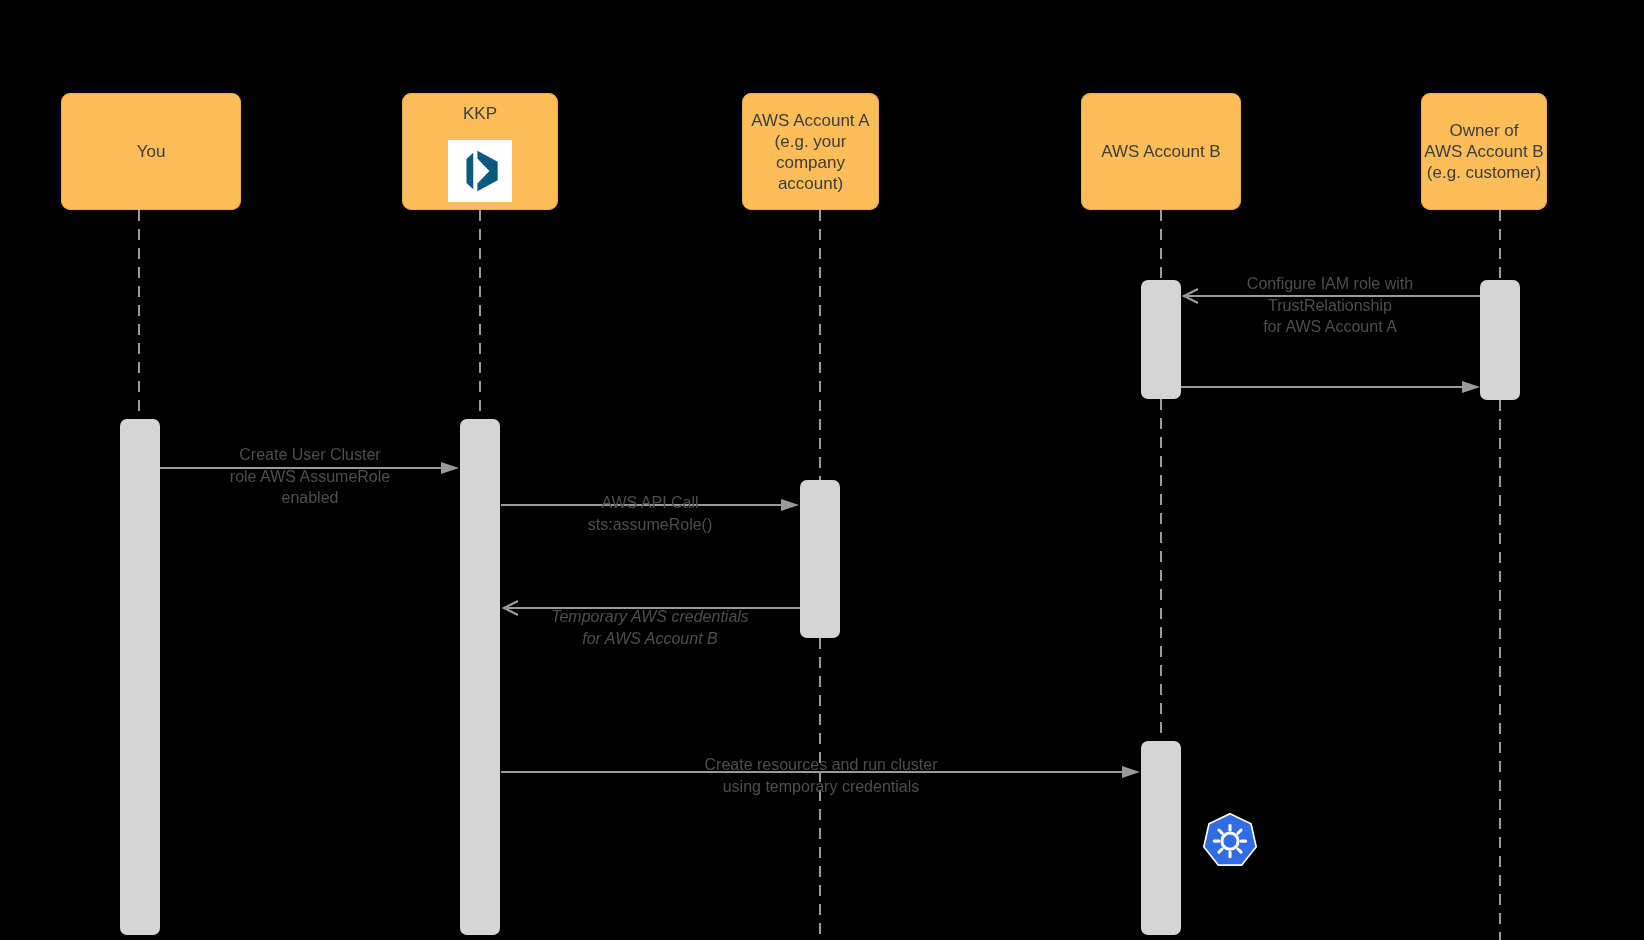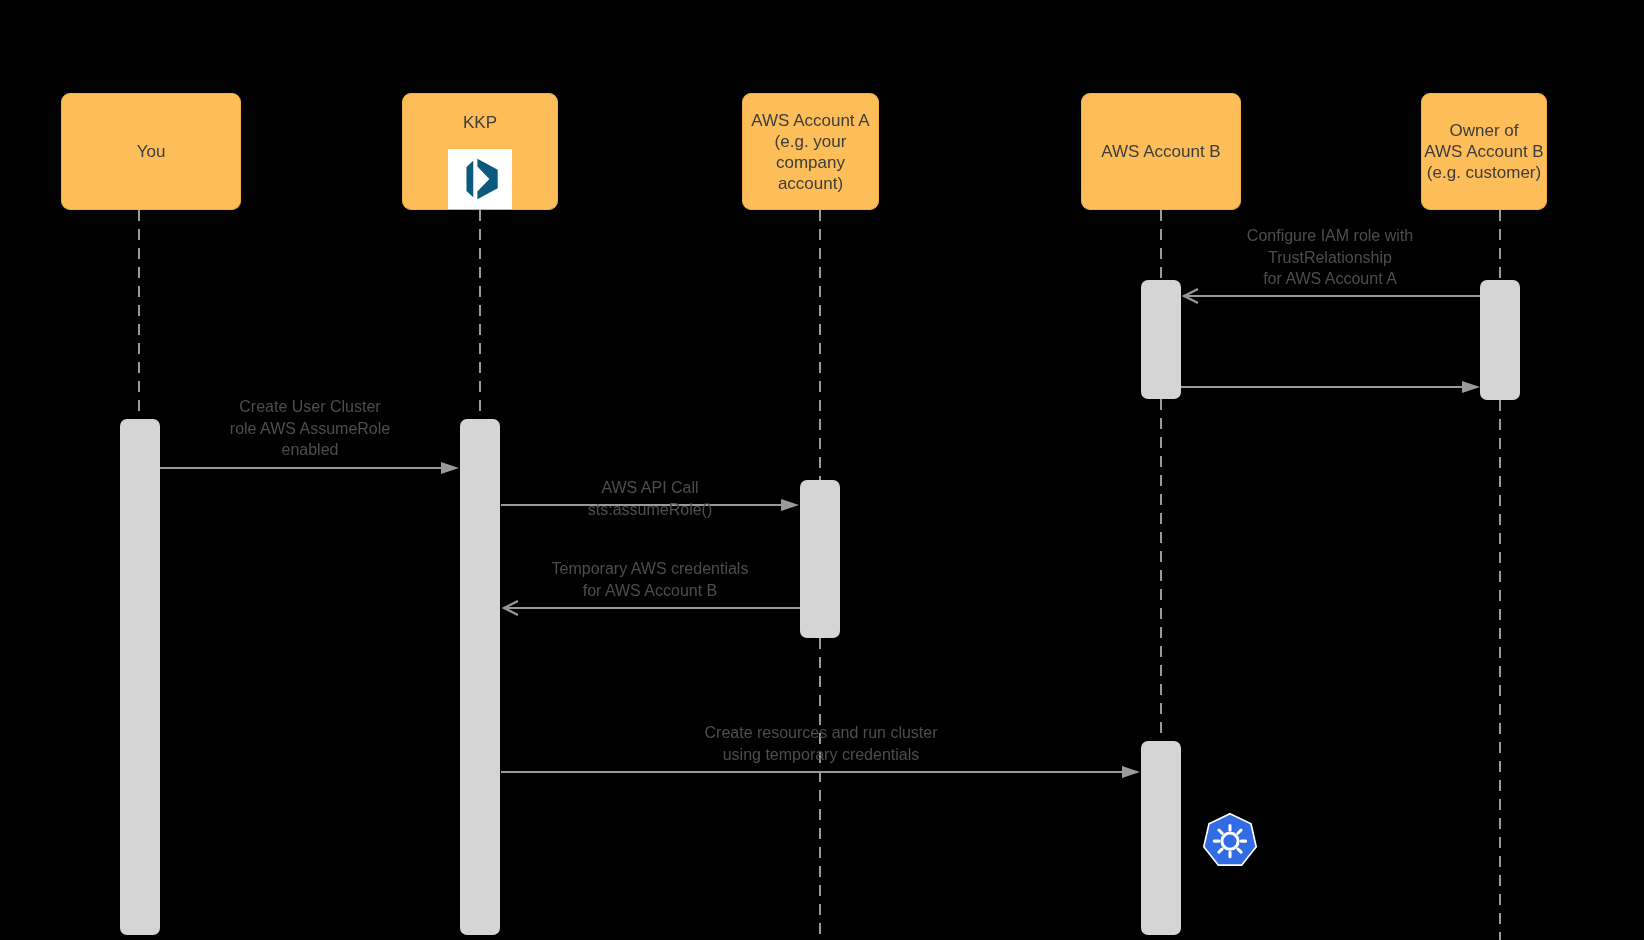--- a/index.html
+++ b/index.html
@@ -11,21 +11,21 @@
   
   .actor{
     position:absolute;top:93px;height:117px;box-sizing:border-box;
     background:var(--actor-fill,#FDBD59);
     border:1px solid var(--actor-border,#F4AC45);
     border-radius:9px;
     display:flex;flex-direction:column;align-items:center;justify-content:center;
     color:var(--actor-text,#3D3D3D);
     font-size:17px;line-height:21px;text-align:center;white-space:pre-line;
   }
-  .actor.kkp{justify-content:flex-start;padding-top:18px;}
+  .actor.kkp{justify-content:flex-start;padding-top:9px;}
   .kkp-logo{
     margin-top:16px;width:64px;height:62px;background:#fff;
     display:flex;align-items:center;justify-content:center;
   }
   .kkp-logo svg{width:52px;height:52px;}
   
   .lifeline{
     position:absolute;width:2px;
     background:repeating-linear-gradient(to bottom,
       var(--line-gray,#9A9A9A) 0 11px, transparent 11px 19px);
@@ -41,23 +41,23 @@
   .arrow .head-right{
     position:absolute;right:0;top:4px;width:0;height:0;
     border-left:18px solid var(--line-gray,#9A9A9A);
     border-top:6px solid transparent;border-bottom:6px solid transparent;
   }
   .arrow svg.head-open{position:absolute;left:0;top:0;}
   
   .msg{
     position:absolute;transform:translateX(-50%);
     color:var(--label-text,#4D4D4D);
-    font-size:16px;line-height:21.5px;text-align:center;white-space:pre-line;
+    font-size:16px;line-height:21.5px;text-align:center;white-space:pre-line;margin-top:48px;
   }
-  .msg.italic{}
+  .msg.italic{font-style:italic;}
   
   .k8s{position:absolute;width:56px;height:58px;}
 </style>
 </head>
 <body>
 
 <div class="stage">
 
   <div class="lifeline" style="left:138px;top:210px;height:210px"></div>
   <div class="lifeline" style="left:479px;top:210px;height:210px"></div>
@@ -138,25 +138,25 @@
     <div class="line" style="left:0;right:12px"></div>
     <div class="head-right"></div>
   </div>
 
   <div class="msg" style="left:1330px;top:225px">Configure IAM role with
 TrustRelationship
 for AWS Account A</div>
   <div class="msg" style="left:310px;top:396px">Create User Cluster
 role AWS AssumeRole
 enabled</div>
-  <div class="msg" style="left:650px;top:477px">AWS API Call
+  <div class="msg" style="left:650px;top:444px">AWS API Call
 sts:assumeRole()</div>
   <div class="msg italic" style="left:650px;top:558px">Temporary AWS credentials
 for AWS Account B</div>
-  <div class="msg" style="left:821px;top:722px">Create resources and run cluster
+  <div class="msg" style="left:821px;top:706px">Create resources and run cluster
 using temporary credentials</div>
 
   <div class="k8s" style="left:1202px;top:811px">
     <svg viewBox="0 0 100 100" width="56" height="58" aria-hidden="true">
       <polygon points="50,3 87.5,21 96.8,62 70.8,95 29.2,95 3.2,62 12.5,21" style="fill:var(--kubernetes-blue,#326CE5);stroke:#fff" stroke-width="3"></polygon>
       <g stroke="#fff" stroke-width="5.5" stroke-linecap="round" fill="none">
         <circle cx="50" cy="52" r="14.5"></circle>
         <line x1="50" y1="24" x2="50" y2="32"></line>
         <line x1="50" y1="72" x2="50" y2="80"></line>
         <line x1="22" y1="52" x2="30" y2="52"></line>

